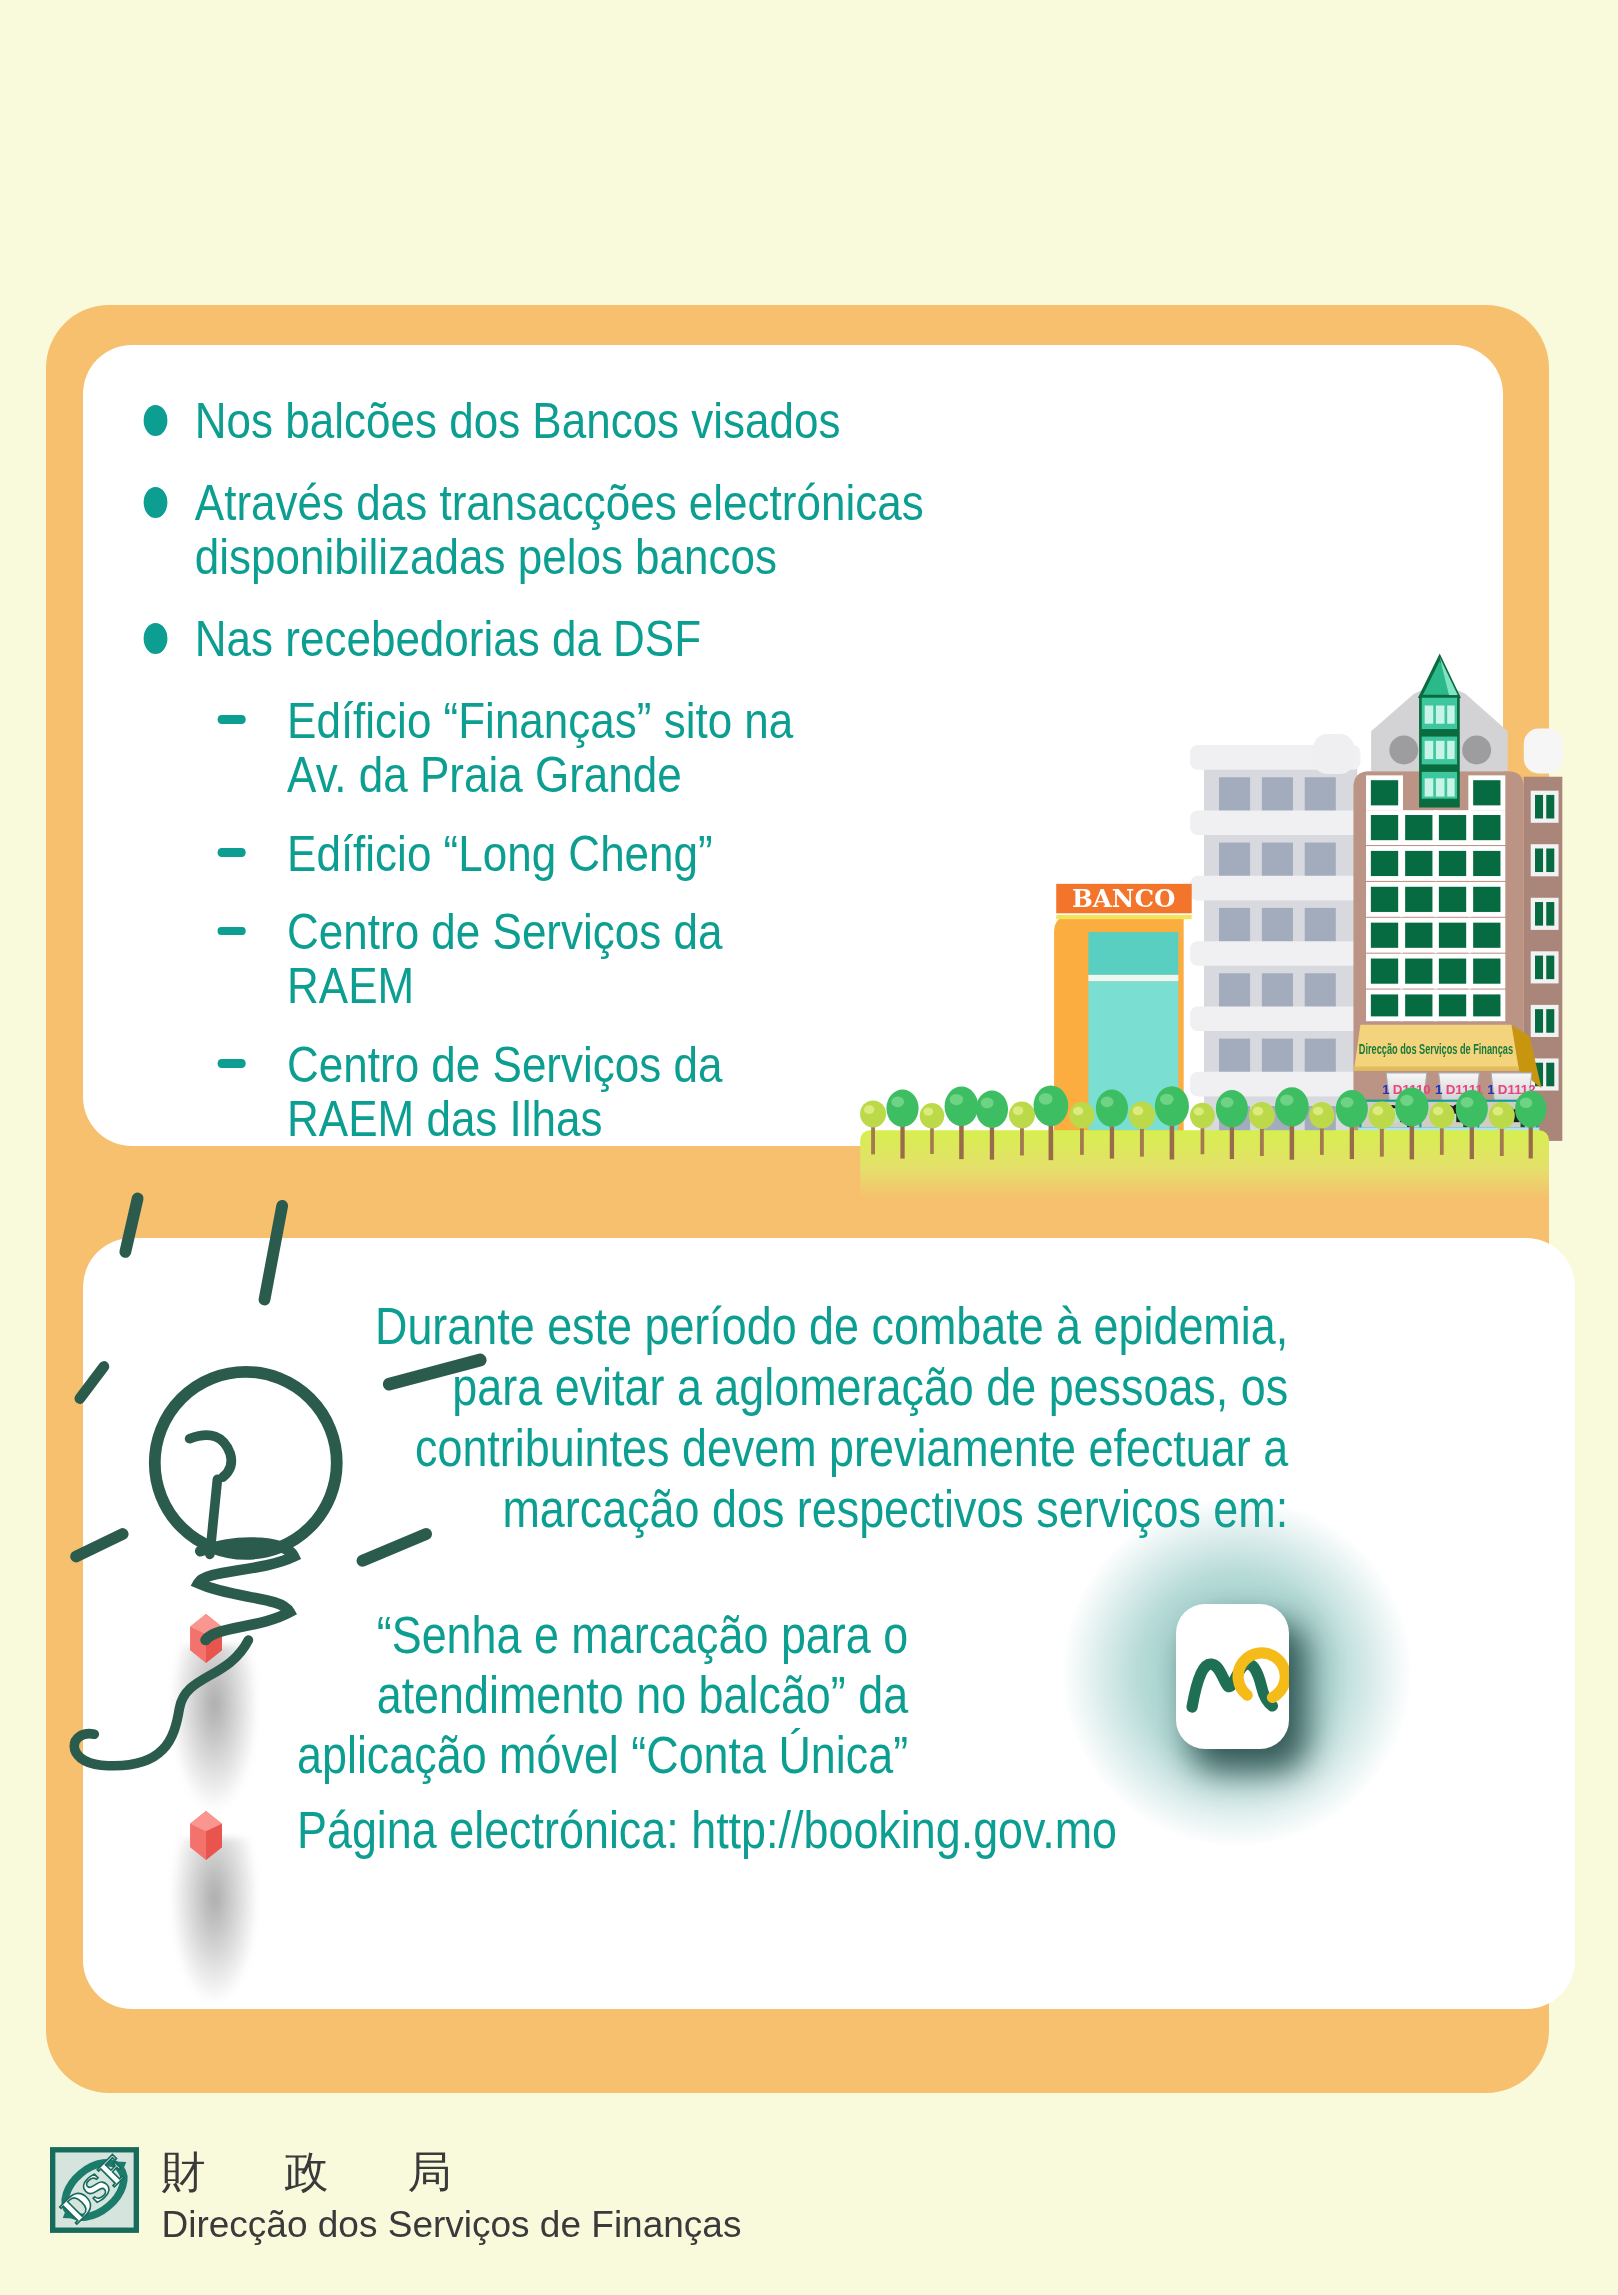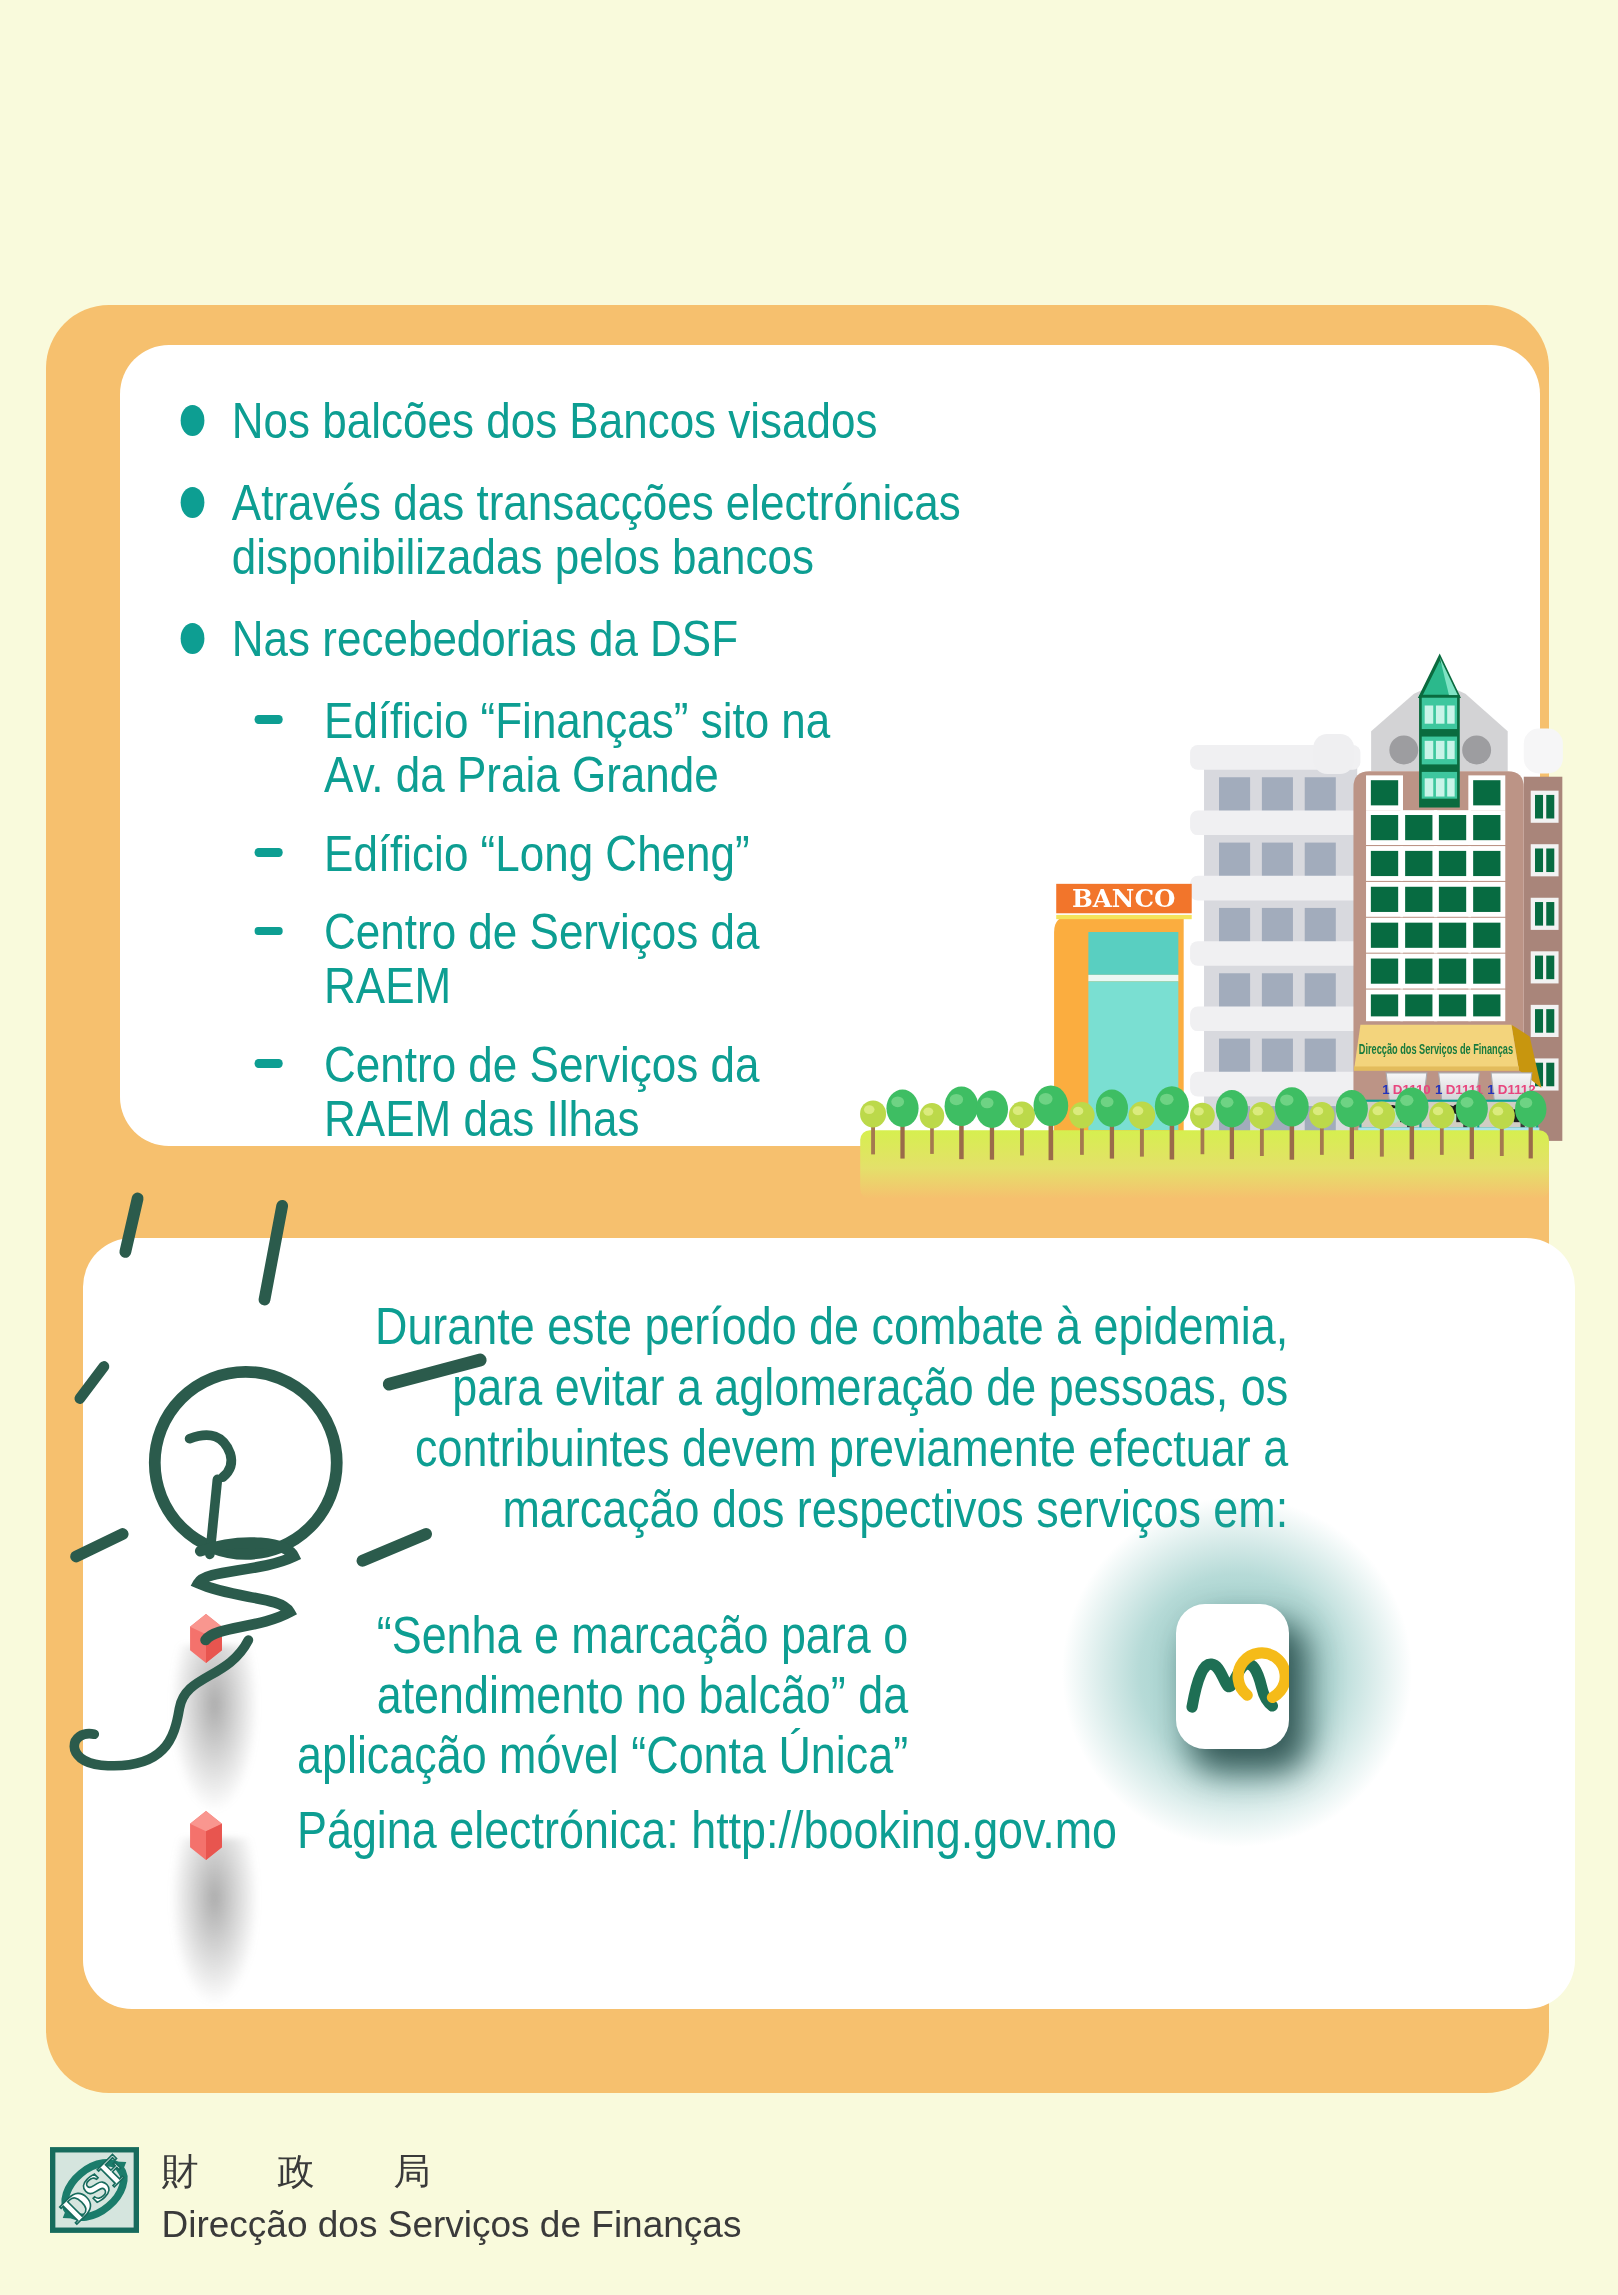--- a/index.html
+++ b/index.html
@@ -8,21 +8,21 @@
 
   
   .title{position:absolute;top:47px;left:0;width:100%;text-align:center;
     font-family:"DejaVu Serif", serif;font-weight:bold;font-size:81px;line-height:106px;
     color:#2E9C90;text-shadow:4.8px 5.4px 2.7px rgba(72,72,72,.62);}
 
   
   .orange-panel{position:absolute;left:46px;top:305px;width:1503px;height:1788px;
     background:#F6C06E;border-radius:63px;}
   .card{position:absolute;background:#FFFFFF;border-radius:49px;}
-  .card1{left:83px;top:345px;width:1420px;height:801px;margin-left:37px;}
+  .card1{left:83px;top:345px;width:1420px;height:801px;}
   .card2{left:83px;top:1238px;width:1492px;height:771px;text-align:right;}
 
   
   .list{position:absolute;left:58px;top:49px;transform:scaleX(.88);transform-origin:0 0;
     color:#0D9E92;font-size:50px;line-height:54px;display:flex;flex-direction:column;gap:28px;}
   .b-item{display:flex;align-items:flex-start;}
   .dot{flex:none;width:27px;height:31px;border-radius:50%;background:#0D9E92;margin:10.7px 31px 0 3.2px;}
   .sublist{display:flex;flex-direction:column;gap:24.6px;margin-left:87px;}
   .s-item{display:flex;align-items:flex-start;}
   .dash{flex:none;width:32px;height:8.6px;border-radius:4.8px;background:#0D9E92;margin:21.4px 47px 0 0;}
@@ -46,21 +46,21 @@
 
   
   .mo-glow{position:absolute;left:972px;top:252px;width:364px;height:364px;border-radius:50%;
     background:radial-gradient(circle,rgba(73,164,156,.62) 0%,rgba(73,164,156,.40) 38%,rgba(73,164,156,0) 68%);}
   .mo-icon{position:absolute;left:1093px;top:366px;width:113px;height:145px;background:#fff;
     border-radius:29px;box-shadow:16px 20.3px 32px 3.2px rgba(6,42,40,.72);}
 
   
   .footer{position:absolute;left:50px;top:2147px;display:flex;align-items:flex-start;}
   .footer-texts{margin-left:22.5px;color:#3A3A3A;}
-  .zh{font-size:37px;line-height:49px;letter-spacing:79px;}
+  .zh{font-size:44px;line-height:49px;letter-spacing:79px;}
   .pt{font-size:37px;line-height:47px;margin-top:5.4px;}
 
   
   .bulb-svg{position:absolute;left:29.4px;top:1186px;}
   .scene-svg{position:absolute;left:857px;top:624px;}
 </style>
 </head>
 <body>
 
 <div class="poster">

